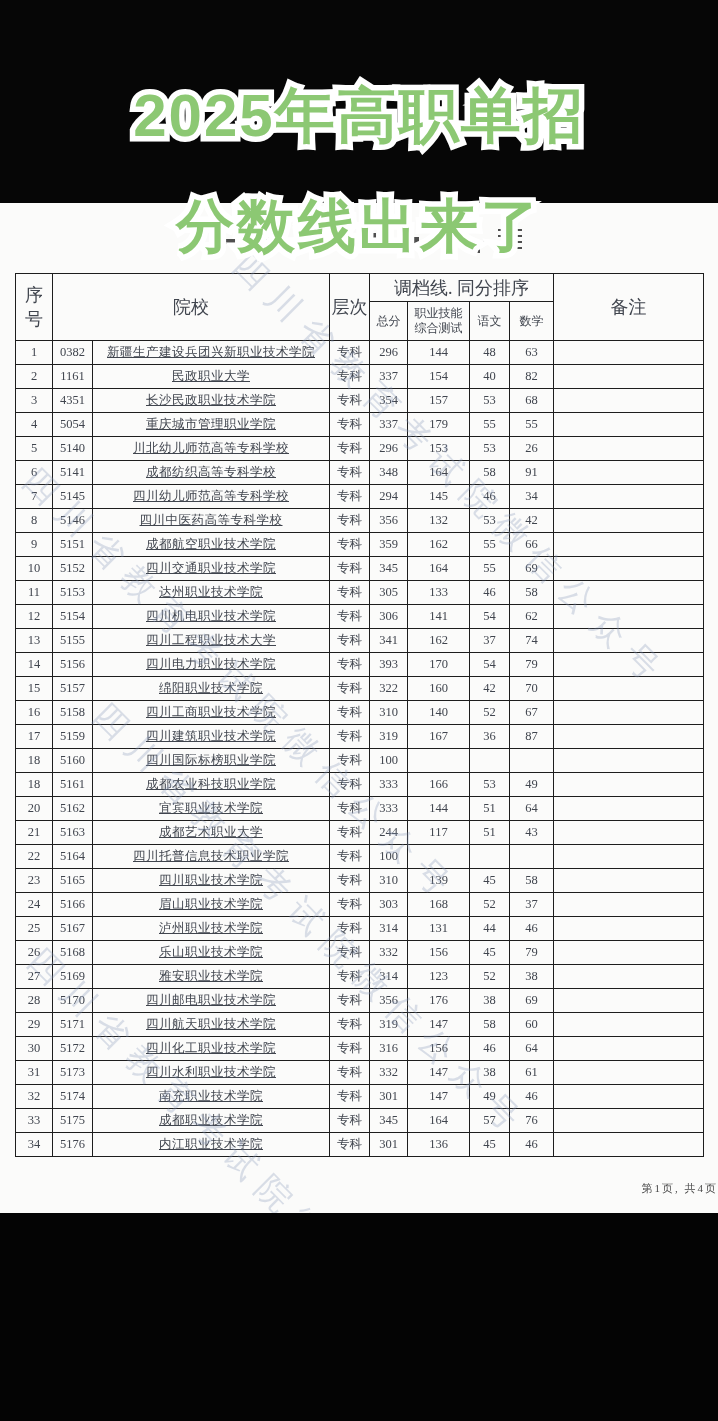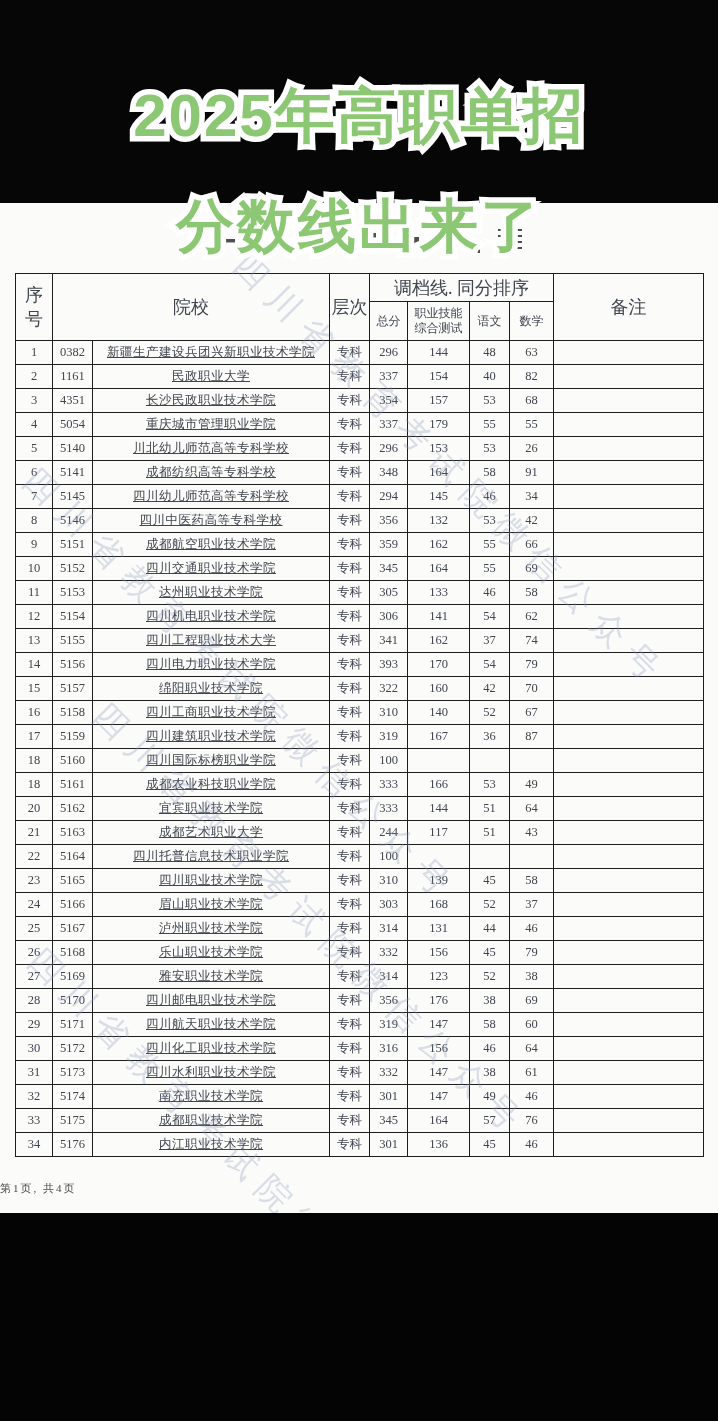--- a/index.html
+++ b/index.html
@@ -37,21 +37,21 @@
   .score-table tbody td{font-size:12.5px;white-space:nowrap;}
   .score-table td.c-name{letter-spacing:.5px;text-decoration:underline;}
   .score-table th.h-skill{font-size:11.5px;}
 
   
   .wm-layer{position:absolute;inset:0;overflow:hidden;z-index:3;pointer-events:none;}
   .wm{position:absolute;white-space:nowrap;transform:rotate(45deg);transform-origin:0 0;
     font-family:"Liberation Sans","DejaVu Sans",sans-serif;
     font-size:34px;letter-spacing:12px;color:rgba(135,152,184,0.30);}
 
-  .page-footer{position:absolute;left:0;top:978px;width:718px;text-align:left;
+  .page-footer{position:absolute;left:0;top:978px;width:718px;text-align:right;
     font-size:11px;color:#4a4a4a;letter-spacing:2px;z-index:2;}
 </style>
 </head>
 <body>
 
 <div class="band-top"></div>
 <div class="band-bottom"></div>
 
 <div class="title-line title-1">
   <span class="stack">

